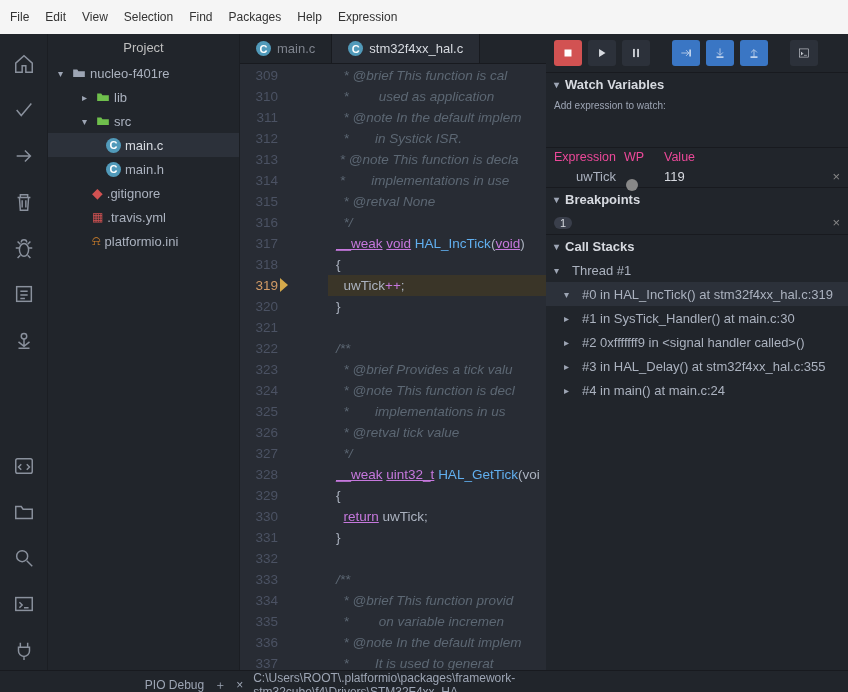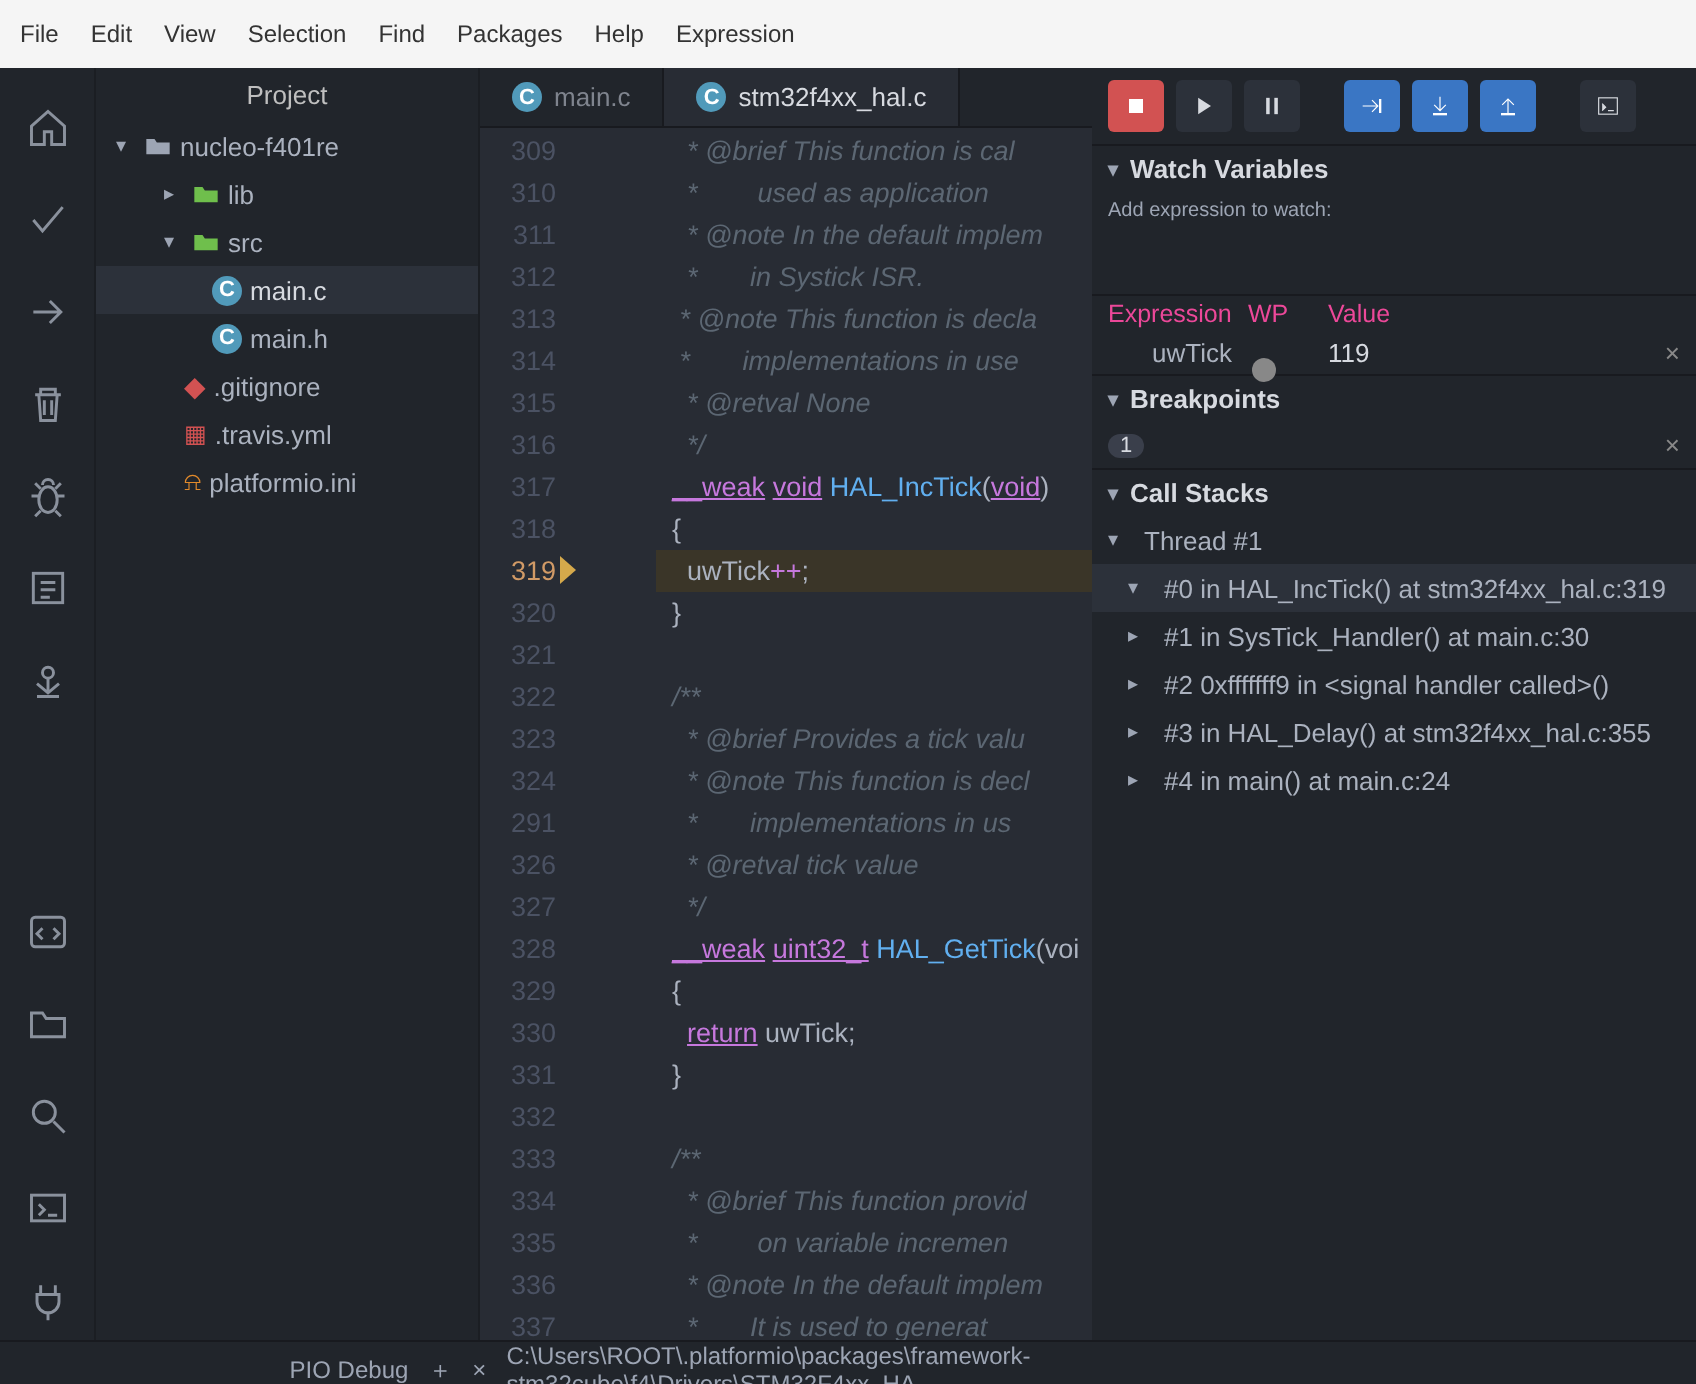--- a/index.html
+++ b/index.html
@@ -230,21 +230,21 @@
             <div class="num">315</div>
             <div class="num">316</div>
             <div class="num">317</div>
             <div class="num">318</div>
             <div class="num hl">319</div>
             <div class="num">320</div>
             <div class="num">321</div>
             <div class="num">322</div>
             <div class="num">323</div>
             <div class="num">324</div>
-            <div class="num">291</div>
+            <div class="num">325</div>
             <div class="num">326</div>
             <div class="num">327</div>
             <div class="num">328</div>
             <div class="num">329</div>
             <div class="num">330</div>
             <div class="num">331</div>
             <div class="num">332</div>
             <div class="num">333</div>
             <div class="num">334</div>
             <div class="num">335</div>

